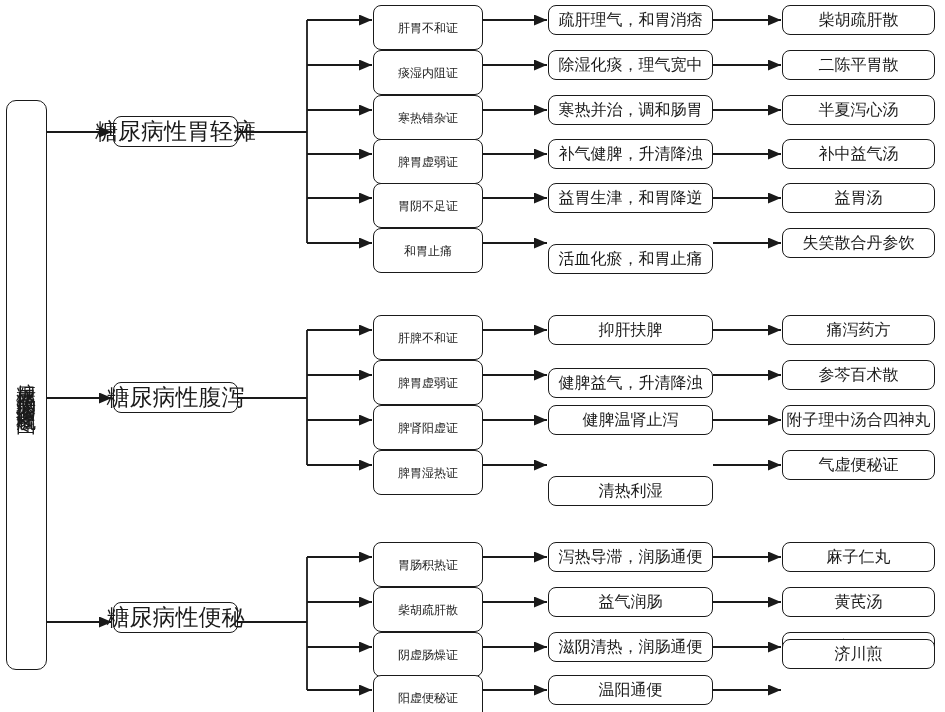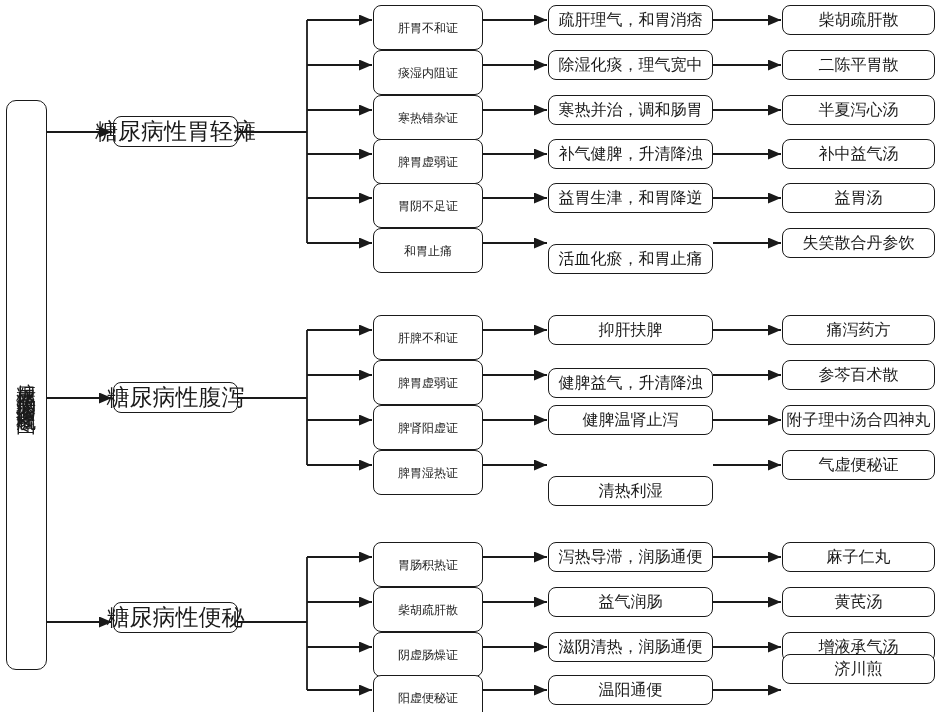--- a/index.html
+++ b/index.html
@@ -182,15 +182,15 @@
   <div class="node syn" style="top:587px">柴胡疏肝散</div>
   <div class="node trt" style="top:587px">益气润肠</div>
   <div class="node fml" style="top:587px">黄芪汤</div>
 
   <div class="node syn" style="top:632px">阴虚肠燥证</div>
   <div class="node trt" style="top:632px">滋阴清热，润肠通便</div>
   <div class="node fml" style="top:632px">增液承气汤</div>
 
   <div class="node trt" style="top:675px">温阳通便</div>
   <div class="node syn" style="top:675px">阳虚便秘证</div>
-  <div class="node fml" style="top:654px">济川煎</div>
+  <div class="node fml" style="top:639px">济川煎</div>
 
 </div>
 
 </body></html>

